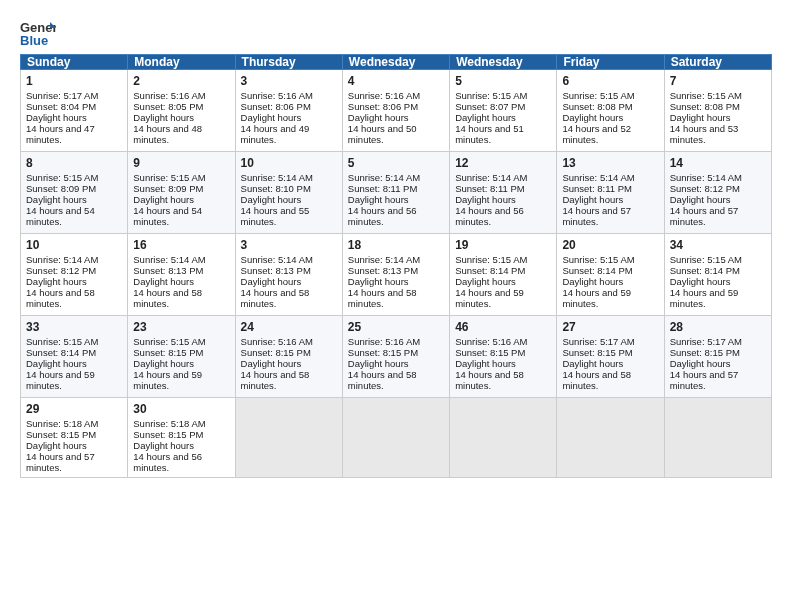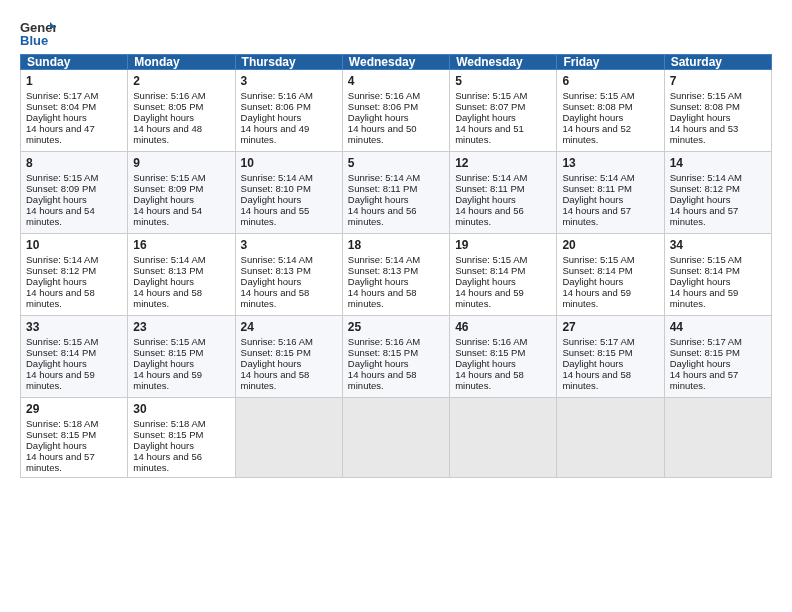--- a/index.html
+++ b/index.html
@@ -140,21 +140,21 @@
           <td><span class="day-num">20</span><span>Sunrise: 5:15 AM<br>Sunset: 8:14 PM<br>Daylight hours<br>14 hours and 59 minutes.</span></td>
           <td><span class="day-num">34</span><span>Sunrise: 5:15 AM<br>Sunset: 8:14 PM<br>Daylight hours<br>14 hours and 59 minutes.</span></td>
         </tr>
         <tr>
           <td><span class="day-num">33</span><span>Sunrise: 5:15 AM<br>Sunset: 8:14 PM<br>Daylight hours<br>14 hours and 59 minutes.</span></td>
           <td><span class="day-num">23</span><span>Sunrise: 5:15 AM<br>Sunset: 8:15 PM<br>Daylight hours<br>14 hours and 59 minutes.</span></td>
           <td><span class="day-num">24</span><span>Sunrise: 5:16 AM<br>Sunset: 8:15 PM<br>Daylight hours<br>14 hours and 58 minutes.</span></td>
           <td><span class="day-num">25</span><span>Sunrise: 5:16 AM<br>Sunset: 8:15 PM<br>Daylight hours<br>14 hours and 58 minutes.</span></td>
           <td><span class="day-num">46</span><span>Sunrise: 5:16 AM<br>Sunset: 8:15 PM<br>Daylight hours<br>14 hours and 58 minutes.</span></td>
           <td><span class="day-num">27</span><span>Sunrise: 5:17 AM<br>Sunset: 8:15 PM<br>Daylight hours<br>14 hours and 58 minutes.</span></td>
-          <td><span class="day-num">44</span><span>Sunrise: 5:17 AM<br>Sunset: 8:15 PM<br>Daylight hours<br>14 hours and 57 minutes.</span></td>
+          <td><span class="day-num">28</span><span>Sunrise: 5:17 AM<br>Sunset: 8:15 PM<br>Daylight hours<br>14 hours and 57 minutes.</span></td>
         </tr>
         <tr class="last-row">
           <td><span class="day-num">29</span><span>Sunrise: 5:18 AM<br>Sunset: 8:15 PM<br>Daylight hours<br>14 hours and 57 minutes.</span></td>
           <td><span class="day-num">30</span><span>Sunrise: 5:18 AM<br>Sunset: 8:15 PM<br>Daylight hours<br>14 hours and 56 minutes.</span></td>
           <td class="cell-empty"></td>
           <td class="cell-empty"></td>
           <td class="cell-empty"></td>
           <td class="cell-empty"></td>
           <td class="cell-empty"></td>
         </tr>

